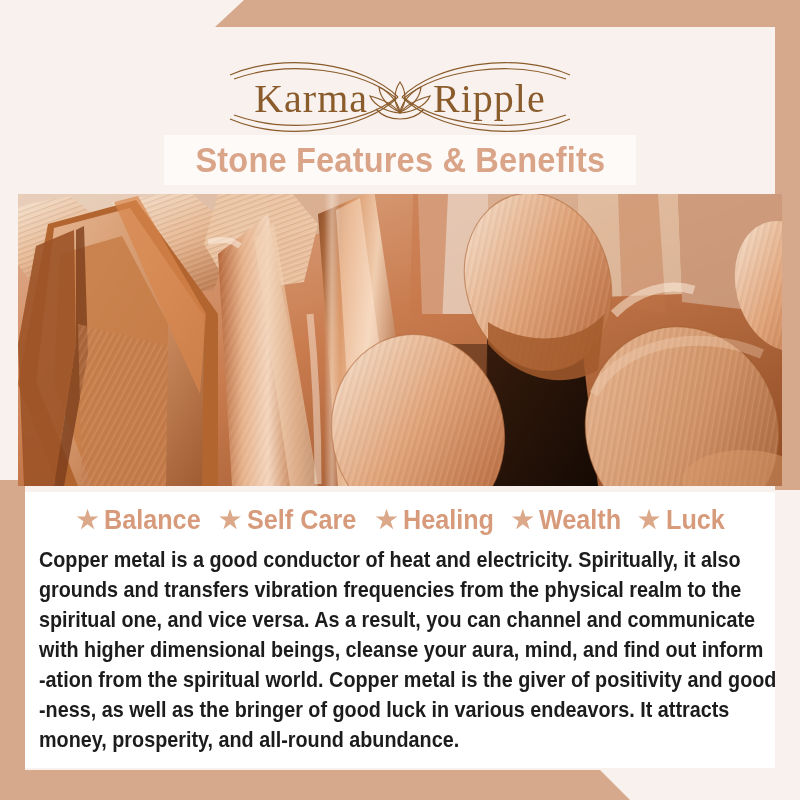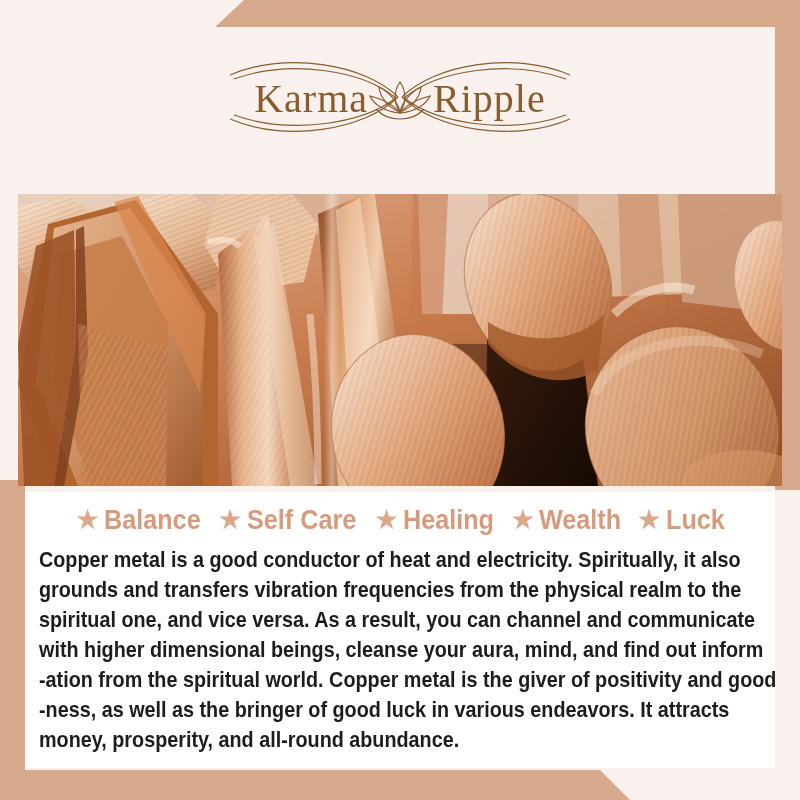--- a/index.html
+++ b/index.html
@@ -164,20 +164,23 @@
           <path d="M210 57 C 224 56, 236 49, 240 40 C 229 43, 216 49, 210 57 Z"></path>
           <path d="M186 53 C 192 60, 201 63, 210 63 C 219 63, 228 60, 234 53"></path>
         </g>
 
         <text class="logo-text" x="178" y="56" text-anchor="end">Karma</text>
         <text class="logo-text" x="243" y="56" text-anchor="start">Ripple</text>
       </svg>
     </div>
   </div>
 
+  <div class="title-banner">
+    <div class="title-text">Stone Features &amp; Benefits</div>
+  </div>
 
   <div class="photo">
     <svg viewBox="0 0 764 292" preserveAspectRatio="none">
       <defs>
         <linearGradient id="bg1" x1="0" y1="0" x2="1" y2="1">
           <stop offset="0" stop-color="#e2b294"></stop>
           <stop offset="0.45" stop-color="#c97c4e"></stop>
           <stop offset="1" stop-color="#8e4a23"></stop>
         </linearGradient>
         <linearGradient id="rodA" x1="0" y1="0" x2="1" y2="0">

